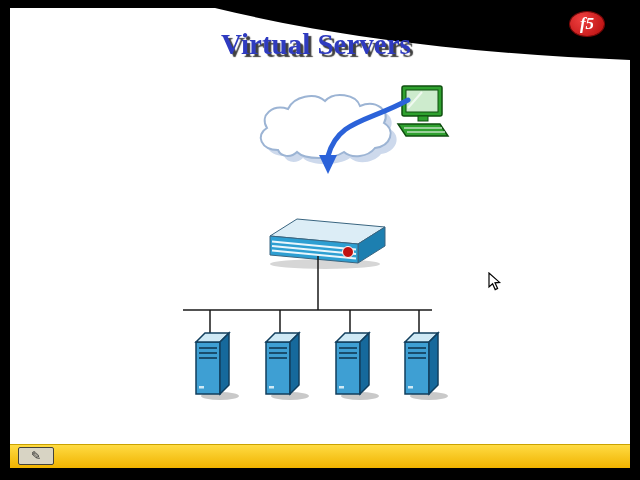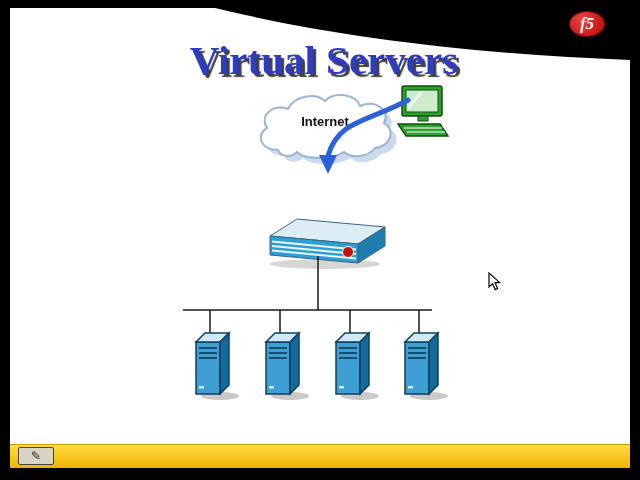--- a/index.html
+++ b/index.html
@@ -6,22 +6,22 @@
   .frame{position:relative;width:640px;height:480px;background:#000;overflow:hidden;
          font-family:"Liberation Sans",sans-serif;}
   .slide{position:absolute;left:10px;top:8px;width:620px;height:460px;background:#fff;overflow:hidden;}
   .abs{position:absolute;}
   .swoosh{position:absolute;top:0;left:0;}
   .logo{position:absolute;left:560px;top:4px;width:34px;height:24px;border-radius:50%;
         background:radial-gradient(circle at 35% 30%, #ef4040, #b50b0b);
         color:#fff;display:flex;align-items:center;justify-content:center;
         font-family:"Liberation Serif",serif;font-style:italic;font-weight:bold;font-size:17px;
         box-shadow:0 0 0 1px #7e0606;}
-  .title{position:absolute;left:0;top:20px;width:612px;margin:8px;text-align:center;
-         font-family:"Liberation Serif",serif;font-size:41px;font-weight:bold;color:#2f3bc0;
+  .title{position:absolute;left:0;top:20px;width:612px;margin:0;text-align:center;
+         font-family:"Liberation Serif",serif;font-size:29px;font-weight:bold;color:#2f3bc0;
          text-shadow:3px 3px 1px rgba(30,30,30,0.85);}
   .cloud-label{position:absolute;left:240px;top:106px;width:150px;text-align:center;
                font-weight:bold;font-size:13px;color:#111;}
   .vs-box{position:absolute;left:237px;top:174px;width:130px;height:22px;border:3px solid #2b47c9;
           background:#fff;display:flex;align-items:center;justify-content:center;
           font-weight:bold;font-size:14px;color:#2b47c9;}
   .yellow-band{position:absolute;left:0;bottom:0;width:620px;height:23px;
                background:linear-gradient(#ffdb43,#f0b300);border-top:1px solid #caa200;}
   .pen-btn{position:absolute;left:8px;bottom:3px;width:34px;height:16px;background:#d8d4c4;
            border:1px solid #44423a;border-radius:2px;display:flex;align-items:center;
@@ -44,21 +44,20 @@
     <h1 class="title">Virtual Servers</h1>
 
     <svg class="abs" style="left:238px;top:80px;" width="154" height="80">
       <path d="M30,62 C13,62 7,47 19,40 C11,27 25,16 40,21 C46,8 67,4 77,13 C86,3 108,6 112,18
                C128,11 143,23 136,35 C148,42 143,58 127,60 C120,69 104,71 96,64
                C84,72 57,72 49,64 C43,70 33,69 30,62 Z" transform="translate(6,6)" fill="#cdd9ec" stroke="none"></path>
       <path d="M30,62 C13,62 7,47 19,40 C11,27 25,16 40,21 C46,8 67,4 77,13 C86,3 108,6 112,18
                C128,11 143,23 136,35 C148,42 143,58 127,60 C120,69 104,71 96,64
                C84,72 57,72 49,64 C43,70 33,69 30,62 Z" fill="#ffffff" stroke="#9cb4d4" stroke-width="2"></path>
     </svg>
-    <div class="cloud-label">Internet</div>
 
     <svg class="abs" style="left:386px;top:76px;" width="64" height="60">
       <rect x="6" y="2" width="40" height="30" rx="2" fill="#2fa12f" stroke="#0f4f0f" stroke-width="1.5"></rect>
       <rect x="10" y="6" width="32" height="22" fill="#cdebcd" stroke="#0f4f0f" stroke-width="1"></rect>
       <path d="M12,24 L26,8" stroke="#ffffff" stroke-width="2" opacity="0.7"></path>
       <rect x="22" y="32" width="10" height="5" fill="#2fa12f" stroke="#0f4f0f" stroke-width="1"></rect>
       <polygon points="2,40 44,40 52,52 10,52" fill="#2fa12f" stroke="#0f4f0f" stroke-width="1.5"></polygon>
       <path d="M8,44 L46,44 M11,48 L49,48" stroke="#bfe0bf" stroke-width="1.5"></path>
     </svg>
 

